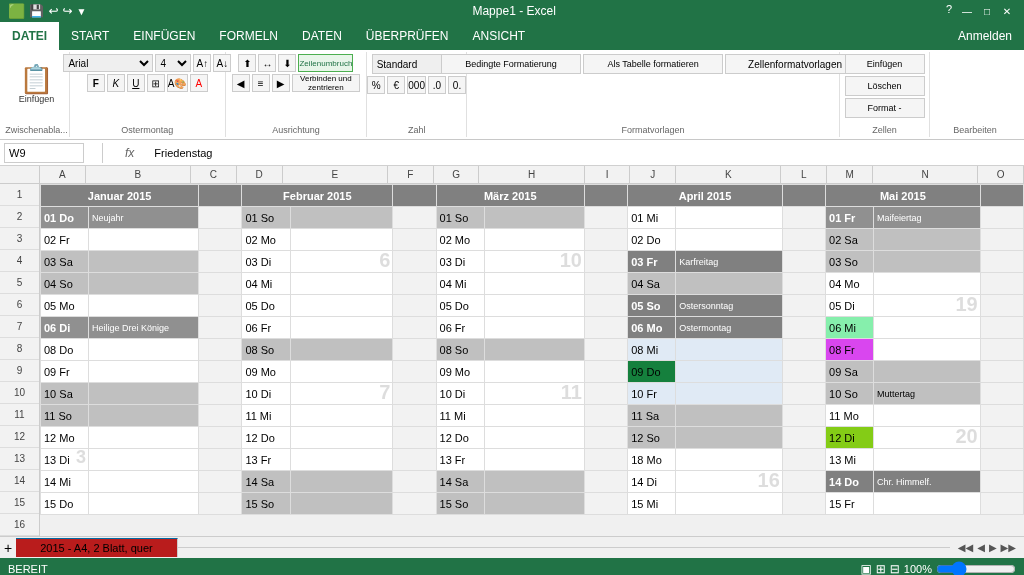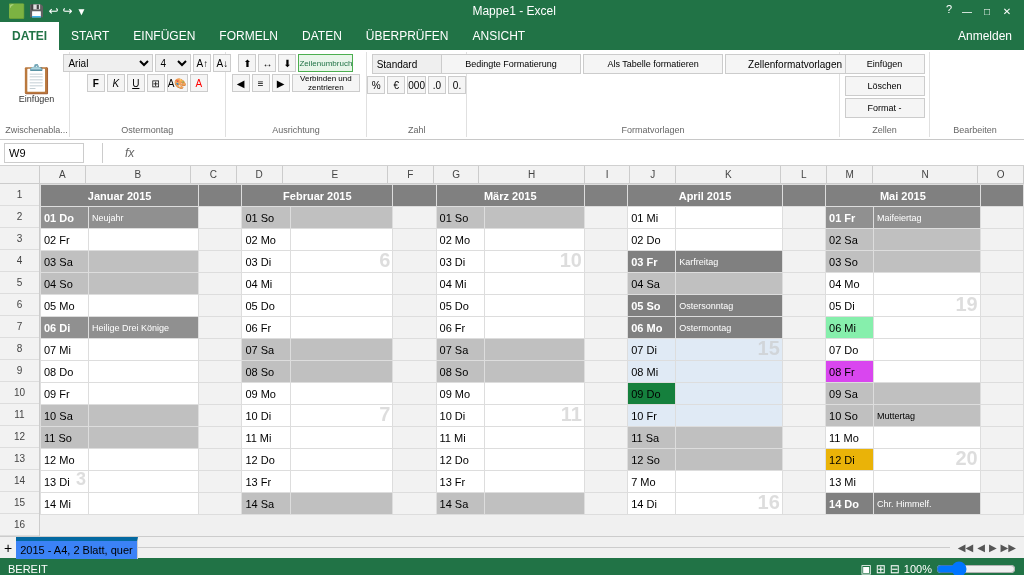--- a/index.html
+++ b/index.html
@@ -53,21 +53,21 @@
 
     .grid-main { flex: 1; overflow: hidden; position: relative; }
     .grid-table { border-collapse: collapse; table-layout: fixed; }
     .grid-table td, .grid-table th { border: 1px solid #ddd; padding: 0 3px; white-space: nowrap; overflow: hidden; font-size: 11px; height: 22px; }
 
     
     .month-header { background: #808080; color: white; font-weight: bold; text-align: center; font-size: 12px; }
 
     
     .status-bar { height: 22px; background: #217346; color: white; display: flex; align-items: center; padding: 0 8px; font-size: 11px; justify-content: space-between; }
-    .sheet-tab { padding: 3px 4px; border-right: 1px solid #ccc; cursor: pointer; font-size: 11px; display: flex; align-items: center; background: #3b82f6; border-top: 4px solid #0369a1; }
+    .sheet-tab { padding: 3px 24px; border-right: 1px solid #ccc; cursor: pointer; font-size: 11px; display: flex; align-items: center; background: #b91c1c; border-top: 1px solid #0369a1; }
     .font-row { display: flex; align-items: center; gap: 2px; }
     .font-select { height: 18px; font-size: 10px; border: 1px solid #ccc; width: 90px; }
     .size-select { height: 18px; font-size: 10px; border: 1px solid #ccc; width: 36px; }
     .small-btn { height: 18px; min-width: 18px; font-size: 10px; border: 1px solid #ccc; background: #f5f5f5; cursor: pointer; display: flex; align-items: center; justify-content: center; }
   </style>
 </head>
 <body>
 
 <div class="title-bar">
   <div style="display:flex;align-items:center;gap:4px;">
@@ -188,20 +188,21 @@
 
   <div class="ribbon-group" style="min-width:90px;border-right:none;">
     <div class="ribbon-group-label">Bearbeiten</div>
   </div>
 </div>
 
 <div class="formula-bar">
   <div class="cell-ref-box">W9</div>
   <div class="formula-divider"></div>
   <span class="fx-label">fx</span>
+  <input class="formula-input" type="text" value="Friedenstag" style="">
 </div>
 
 <div class="spreadsheet">
 
   <div class="col-header-row">
     <div class="row-num-header"></div>
     <div class="col-header" style="width:50px;">A</div>
     <div class="col-header" style="width:115px;">B</div>
     <div class="col-header" style="width:50px;">C</div>
     <div class="col-header" style="width:50px;">D</div>
@@ -379,39 +380,20 @@
             <td style="background:#ffffff;"></td>
             <td style="background:#f2f2f2;"></td>
             <td style="background:#808080;color:white;font-weight:bold;">06 Mo</td>
             <td style="background:#808080;color:white;font-size:9px;">Ostermontag</td>
             <td style="background:#f2f2f2;"></td>
             <td style="background:#86efac;">06 Mi</td>
             <td style="background:#ffffff;"></td>
             <td style="background:#f2f2f2;"></td>
           </tr>
 
-          <tr>
-            <td style="background:#ffffff;">07 Mi</td>
-            <td style="background:#ffffff;"></td>
-            <td style="background:#f2f2f2;"></td>
-            <td style="background:#c0c0c0;">07 Sa</td>
-            <td style="background:#c0c0c0;"></td>
-            <td style="background:#f2f2f2;"></td>
-            <td style="background:#c0c0c0;">07 Sa</td>
-            <td style="background:#c0c0c0;"></td>
-            <td style="background:#f2f2f2;"></td>
-            <td style="background:#e0eaf5;">07 Di</td>
-            <td style="background:#e0eaf5;position:relative;">
-                <span style="color:#c8c8c8;font-size:20px;font-weight:bold;opacity:0.6;position:absolute;right:2px;top:-2px;">15</span>
-              </td>
-            <td style="background:#f2f2f2;"></td>
-            <td style="background:#ffffff;">07 Do</td>
-            <td style="background:#ffffff;"></td>
-            <td style="background:#f2f2f2;"></td>
-          </tr>
 
           <tr>
             <td style="background:#ffffff;">08 Do</td>
             <td style="background:#ffffff;"></td>
             <td style="background:#f2f2f2;"></td>
             <td style="background:#c0c0c0;">08 So</td>
             <td style="background:#c0c0c0;"></td>
             <td style="background:#f2f2f2;"></td>
             <td style="background:#c0c0c0;">08 So</td>
             <td style="background:#c0c0c0;"></td>
@@ -488,38 +470,38 @@
             <td style="background:#f2f2f2;"></td>
             <td style="background:#ffffff;">12 Do</td>
             <td style="background:#ffffff;"></td>
             <td style="background:#f2f2f2;"></td>
             <td style="background:#ffffff;">12 Do</td>
             <td style="background:#ffffff;"></td>
             <td style="background:#f2f2f2;"></td>
             <td style="background:#c0c0c0;">12 So</td>
             <td style="background:#c0c0c0;"></td>
             <td style="background:#f2f2f2;"></td>
-            <td style="background:#eab308;">12 Di</td>
+            <td style="background:#84cc16;">12 Di</td>
             <td style="background:#ffffff;position:relative;">
                 <span style="color:#c8c8c8;font-size:20px;font-weight:bold;opacity:0.6;position:absolute;right:2px;top:-2px;">20</span>
               </td>
             <td style="background:#f2f2f2;"></td>
           </tr>
 
           <tr>
             <td style="background:#ffffff;position:relative;">13 Di<span style="color:#c8c8c8;font-size:18px;font-weight:bold;opacity:0.6;position:absolute;right:2px;top:-2px;">3</span></td>
             <td style="background:#ffffff;"></td>
             <td style="background:#f2f2f2;"></td>
             <td style="background:#ffffff;">13 Fr</td>
             <td style="background:#ffffff;"></td>
             <td style="background:#f2f2f2;"></td>
             <td style="background:#ffffff;">13 Fr</td>
             <td style="background:#ffffff;"></td>
             <td style="background:#f2f2f2;"></td>
-            <td style="background:#ffffff;">7 Mo</td>
+            <td style="background:#ffffff;">18 Mo</td>
             <td style="background:#ffffff;"></td>
             <td style="background:#f2f2f2;"></td>
             <td style="background:#ffffff;">13 Mi</td>
             <td style="background:#ffffff;"></td>
             <td style="background:#f2f2f2;"></td>
           </tr>
 
           <tr>
             <td style="background:#ffffff;">14 Mi</td>
             <td style="background:#ffffff;"></td>
@@ -533,20 +515,37 @@
             <td style="background:#ffffff;">14 Di</td>
             <td style="background:#ffffff;position:relative;">
                 <span style="color:#c8c8c8;font-size:20px;font-weight:bold;opacity:0.6;position:absolute;right:2px;top:-2px;">16</span>
               </td>
             <td style="background:#f2f2f2;"></td>
             <td style="background:#808080;color:white;font-weight:bold;">14 Do</td>
             <td style="background:#808080;color:white;font-size:9px;">Chr. Himmelf.</td>
             <td style="background:#f2f2f2;"></td>
           </tr>
 
+          <tr>
+            <td style="background:#ffffff;">15 Do</td>
+            <td style="background:#ffffff;"></td>
+            <td style="background:#f2f2f2;"></td>
+            <td style="background:#c0c0c0;">15 So</td>
+            <td style="background:#c0c0c0;"></td>
+            <td style="background:#f2f2f2;"></td>
+            <td style="background:#c0c0c0;">15 So</td>
+            <td style="background:#c0c0c0;"></td>
+            <td style="background:#f2f2f2;"></td>
+            <td style="background:#ffffff;">15 Mi</td>
+            <td style="background:#ffffff;"></td>
+            <td style="background:#f2f2f2;"></td>
+            <td style="background:#ffffff;">15 Fr</td>
+            <td style="background:#ffffff;"></td>
+            <td style="background:#f2f2f2;"></td>
+          </tr>
         </tbody>
       </table>
     </div>
   </div>
 </div>
 
 <div style="display:flex;align-items:center;background:#f0f0f0;border-top:1px solid #ccc;height:22px;">
   <button style="border:none;background:transparent;cursor:pointer;padding:0 4px;font-size:14px;">+</button>
   <div class="sheet-tab">2015 - A4, 2 Blatt, quer</div>
   <div style="flex:1;background:#f0f0f0;border-top:1px solid #ccc;"></div>

